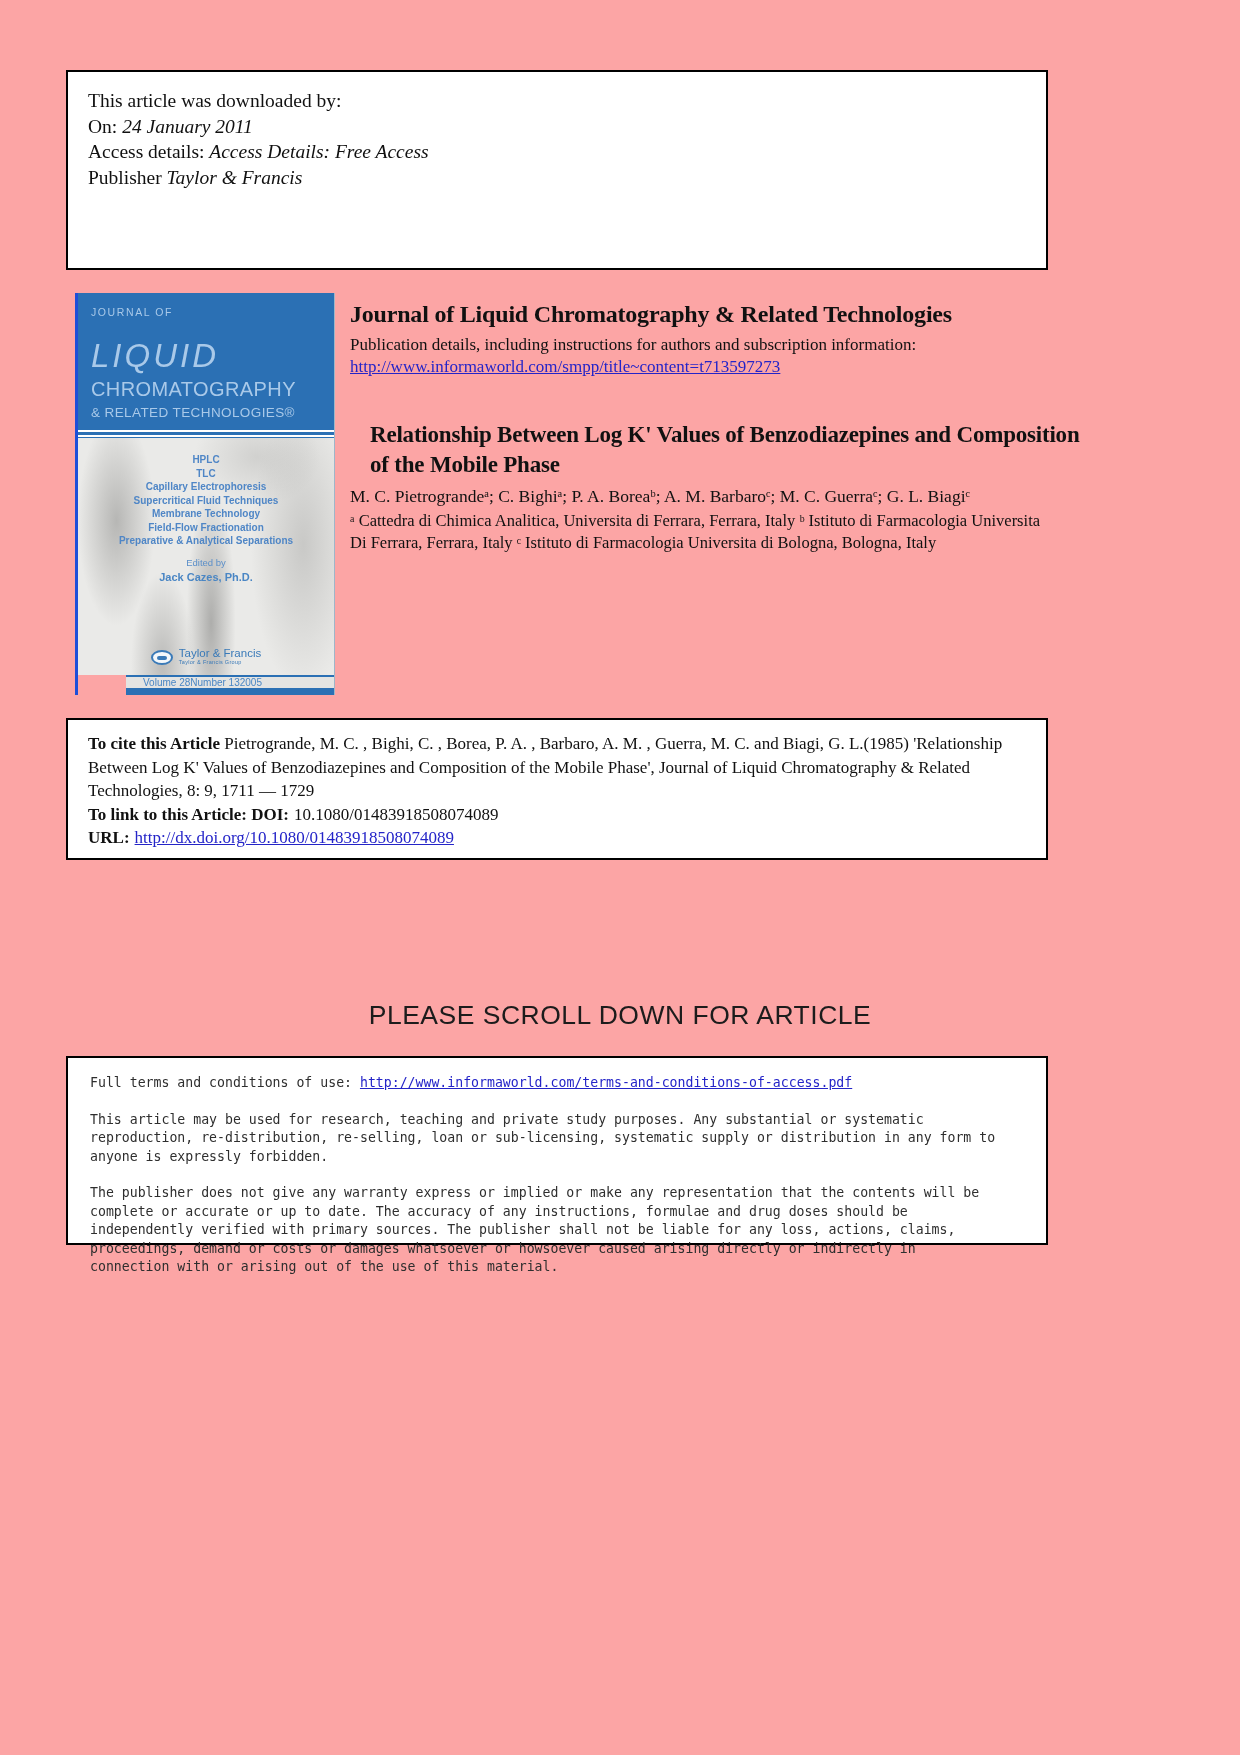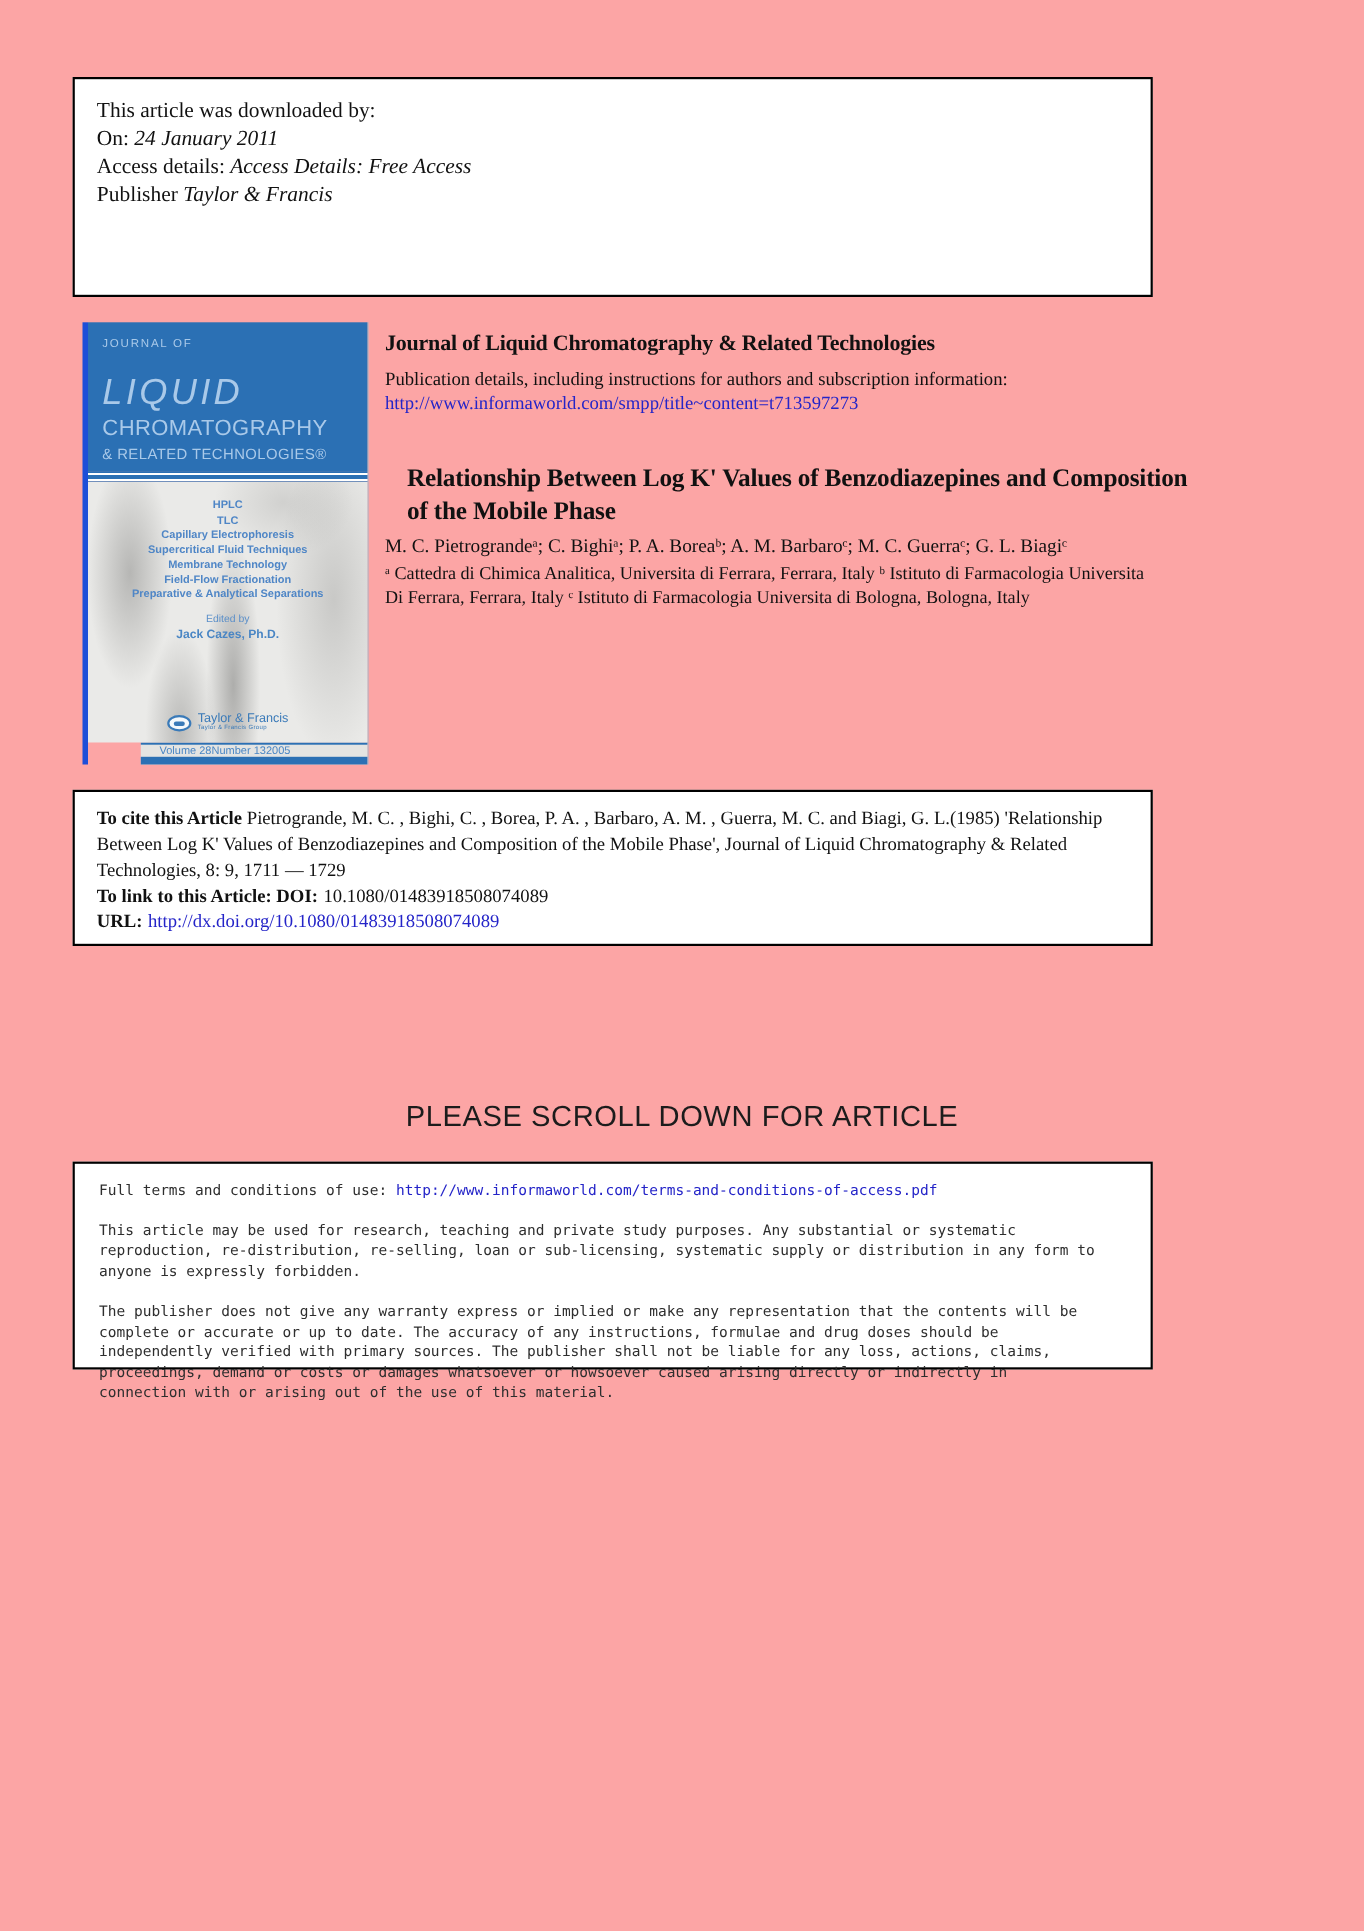--- a/index.html
+++ b/index.html
@@ -11,21 +11,21 @@
   .bbox {
     position:absolute; border:2px solid #000; box-sizing:border-box; background:#fff;
   }
   
   #top-box { left:66px; top:70px; width:982px; height:200px; padding:16px 20px; font-size:19.5px; line-height:25.5px; }
   .ital { font-style:italic; }
   
   #cover {
     position:absolute; left:75px; top:293px; width:260px; height:402px;
     box-sizing:border-box; display:flex; flex-direction:column;
-    border-left:5px solid #1d4ed8; border-right:1px solid #9fb6c9;
+    border-left:3px solid #1d4ed8; border-right:1px solid #9fb6c9;
     font-family:"Liberation Sans", sans-serif;
   }
   .cover-header { background:#2b70b4; color:#a9c9e9; padding:13px 6px 9px 13px; }
   .cov-jof   { font-size:10.5px; letter-spacing:1.6px; }
   .cov-liq   { font-size:33px;  letter-spacing:3px; margin-top:19px;font-style:italic; }
   .cov-chrom { font-size:20px;  letter-spacing:0.4px; margin-top:3px; }
   .cov-rel   { font-size:13.5px; letter-spacing:0.4px; margin-top:4px; }
   .cover-divider {
     height:9px;
     background:linear-gradient(to bottom,#2b70b4 0 1px,#ffffff 1px 3px,#2b70b4 3px 6px,#ffffff 6px 8px,#2b70b4 8px 9px);
@@ -57,24 +57,24 @@
   .tf-sub  { font-size:5.5px; line-height:7px; letter-spacing:0.3px; }
   .cover-volbar {
     box-sizing:border-box; height:20px;
     border-top:2px solid #2b70b4; border-bottom:7px solid #2b70b4;
     background:#e4e4e2;
     display:flex; justify-content:flex-start; align-items:center;
     padding:0 17px; font-size:10px; color:#4a86c4;margin-left:48px;
   }
   
   .abs { position:absolute; }
-  #journal-title { left:350px; top:301px; width:700px; font-size:20px; font-weight:bold; letter-spacing:-0.2px; }
+  #journal-title { left:350px; top:301px; width:700px; font-size:24px; font-weight:bold; letter-spacing:-0.2px; }
   #pub-details   { left:350px; top:335px; width:700px; font-size:17px; }
   #journal-url   { left:350px; top:357px; width:700px; font-size:17px; }
-  a.link { color:#2424c8; cursor:pointer; }
+  a.link { color:#2424c8; text-decoration:underline; cursor:pointer; }
   #article-title { left:350px; top:420px; width:710px; font-size:23px; font-weight:bold; line-height:30px; letter-spacing:-0.2px;margin-left:20px; }
   #authors       { left:350px; top:486px; width:700px; font-size:17.5px; }
   #affiliations  { left:350px; top:510px; width:700px; font-size:16.5px; line-height:22px; }
   
   #cite-box { left:66px; top:718px; width:982px; height:142px; padding:12px 20px; font-size:17px; line-height:23.5px; }
   .cite-label { font-weight:bold; }
   .cite-val { margin-left:5px; }
   
   #scroll-notice {
     left:0; top:1000px; width:1240px; text-align:center;

